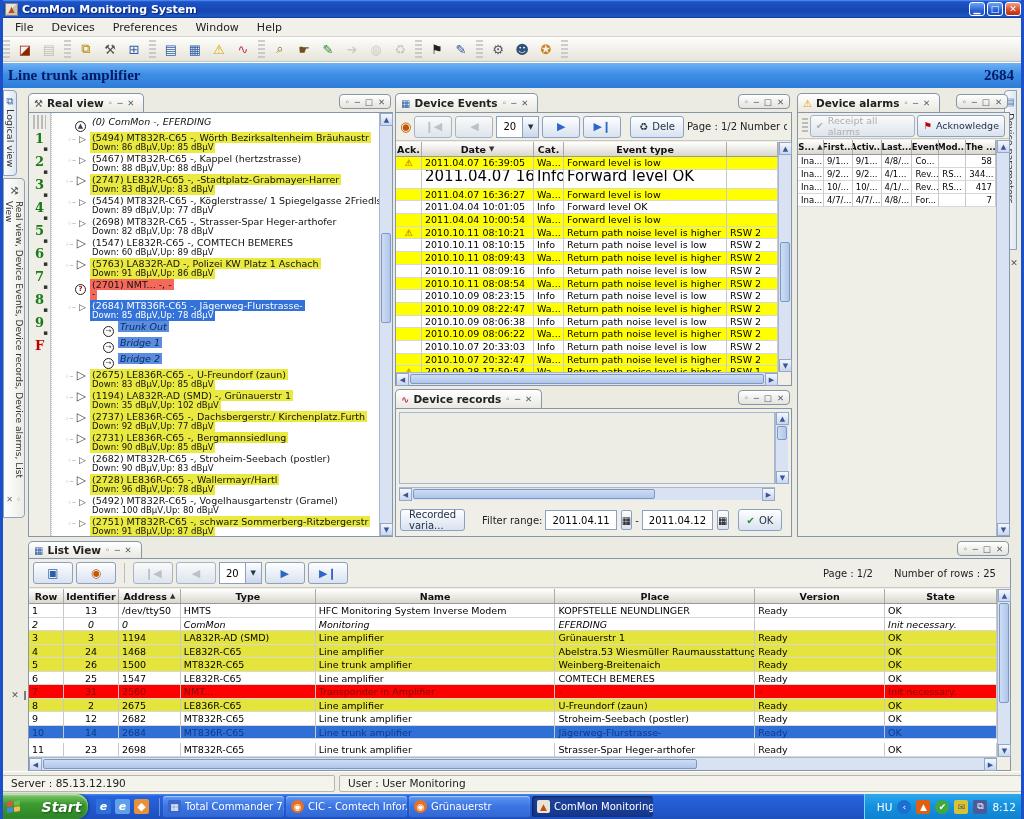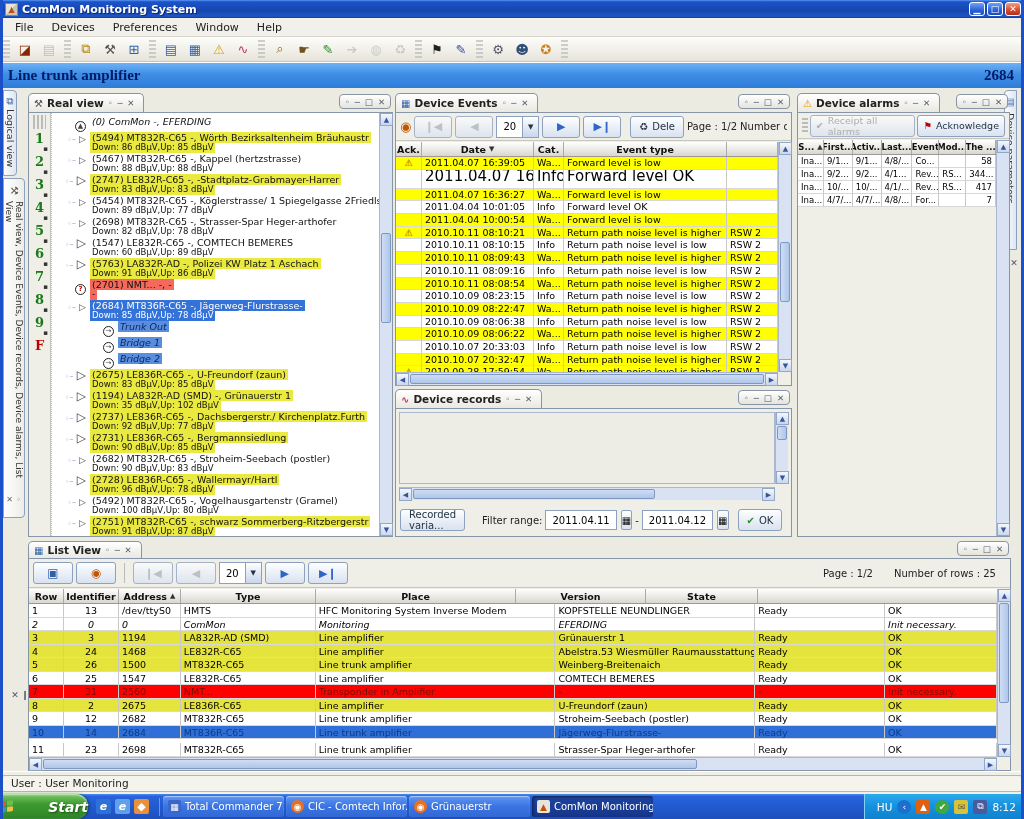--- a/index.html
+++ b/index.html
@@ -82,21 +82,21 @@
   .dd .val { padding:0 6px; min-width:22px; }
   .dd .dbtn { width:16px; height:100%; background:linear-gradient(180deg,#FDFEFF,#C9D6EC); border-left:1px solid #8CA0C0; display:flex; align-items:center; justify-content:center; font-size:7px; color:#234; }
   .ptext { font-size:10px; color:#222; white-space:nowrap; }
   .datebox { height:20px; border:1px solid #8CA0C0; background:#fff; display:inline-flex; align-items:center; }
   .datebox .dval { padding:0 6px; font-size:10px; }
   .calbtn { width:20px; height:20px; border:1px solid #8CA0C0; border-radius:2px; margin-left:1px; background:linear-gradient(180deg,#FDFEFF,#D9E2F0); display:inline-flex; align-items:center; justify-content:center; font-size:10px; }
   
   .statusbar { position:absolute; left:-3px; bottom:25px; width:1024px; height:23px; background:#EFEEE7; border-top:1px solid #fff; display:flex; align-items:center; padding:0 2px; gap:4px; }
   .scell { height:17px; border:1px solid #B8B6AC; border-radius:2px; background:#F4F3EC; display:flex; align-items:center; padding:0 8px; font-size:10.5px; color:#222; }
   .taskbar { position:absolute; left:-3px; bottom:0; width:1024px; height:25px; background:linear-gradient(180deg,#4E8DF0 0%,#2663DD 9%,#2159CE 55%,#1E50BE 100%); display:flex; align-items:center; }
-  .startbtn { height:25px; width:88px; border-radius:0 12px 12px 0; background:linear-gradient(180deg,#7FC76B 0%,#3D9B31 40%,#2E8326 100%); box-shadow:inset 0 1px 2px #c8f0b8, 1px 0 3px rgba(0,0,0,.4); display:flex; align-items:center; justify-content:space-between; gap:22px; color:#fff; font-weight:bold; font-style:italic; font-size:14px; text-shadow:1px 1px 2px #1d5216; }
+  .startbtn { height:25px; width:88px; border-radius:0 12px 12px 0; background:linear-gradient(180deg,#7FC76B 0%,#3D9B31 40%,#2E8326 100%); box-shadow:inset 0 1px 2px #c8f0b8, 1px 0 3px rgba(0,0,0,.4); display:flex; align-items:center; justify-content:center; gap:22px; color:#fff; font-weight:bold; font-style:italic; font-size:14px; text-shadow:1px 1px 2px #1d5216; }
   .winflag { display:grid; grid-template-columns:6px 6px; grid-template-rows:5px 5px; gap:1px; transform:skewY(-8deg); }
   .winflag i { border-radius:1px; }
   .ql { display:flex; align-items:center; gap:4px; padding:0 8px; }
   .qlico { width:15px; height:15px; border-radius:2px; display:inline-flex; align-items:center; justify-content:center; font-size:11px; font-weight:bold; color:#fff; }
   .taskdiv { width:1px; height:18px; background:rgba(255,255,255,.35); margin:0 2px; }
   .taskbtn { width:121px; height:21px; margin:0 1px; border-radius:3px; background:linear-gradient(180deg,#5E97F2,#3B74E2 50%,#3168D6); box-shadow:inset 0 1px 1px rgba(255,255,255,.5); display:flex; align-items:center; gap:4px; padding:0 5px; color:#fff; font-size:10px; white-space:nowrap; overflow:hidden; }
   .taskbtn.active { background:linear-gradient(180deg,#1C44A0,#16368A); box-shadow:inset 1px 1px 3px rgba(0,0,0,.5); }
   .taskico { width:13px; height:13px; flex:none; border-radius:2px; display:inline-flex; align-items:center; justify-content:center; font-size:9px; }
   .tray { margin-left:auto; height:25px; display:flex; align-items:center; gap:5px; padding:0 8px 0 12px; background:linear-gradient(180deg,#2BAAEE 0%,#1590DD 50%,#0F82CF 100%); border-left:1px solid #7FD2F8; color:#fff; font-size:10.5px; }
   .trayico { width:14px; height:14px; border-radius:2px; display:inline-flex; align-items:center; justify-content:center; font-size:9px; color:#fff; }
@@ -717,20 +717,21 @@
         <span style="flex:1;"></span>
         <span class="ptext">Page : 1/2</span>
         <span class="ptext" style="margin:0 10px 0 18px;">Number of rows : 25</span>
       </div>
       <div id="lv-table" style="position:absolute; left:0; top:30px; right:13px; bottom:13px; background:#EFEEE7; overflow:hidden;">
           <div class="thead">
             <div style="width: 35px; height: 14px;">Row</div>
             <div style="width: 55px; height: 14px;">Identifier</div>
             <div style="width: 62px; height: 14px;">Address<span class="sorticon">▲</span></div>
             <div style="width: 135px; height: 14px;">Type</div>
+            <div style="width: 240px; height: 14px;">Name</div>
             <div style="width: 200px; height: 14px;">Place</div>
             <div style="width: 130px; height: 14px;">Version</div>
             <div style="width: 112px; height: 14px;">State</div>
           </div>
           <div class="trb " style="height: 13.5px; line-height: 13px;">
             <div style="width: 35px;">1</div>
             <div style="width: 55px; text-align: center;">13</div>
             <div style="width: 62px;">/dev/ttyS0</div>
             <div style="width: 135px;">HMTS</div>
             <div style="width: 240px;">HFC Monitoring System Inverse Modem</div>
@@ -856,20 +857,21 @@
       </div>
       <div class="hsb" style="right:13px;">
         <div class="sbtn" style="left:0;">◀</div>
         <div class="thumb hthumb" style="left:14px; right:300px; top:1px; bottom:1px;"></div>
         <div class="sbtn" style="right:0;">▶</div>
       </div>
     </div>
   </div>
 
   <div class="statusbar">
+    <span class="scell" style="width:333px;">Server : 85.13.12.190</span>
     <span class="scell" style="flex:1;">User : User Monitoring</span>
   </div>
 
   <div class="taskbar">
     <div class="startbtn">
       <span class="winflag">
           <i style="background:#E2533C;"></i>
           <i style="background:#6CBF4B;"></i>
           <i style="background:#3C8CE0;"></i>
           <i style="background:#F2C04A;"></i>

